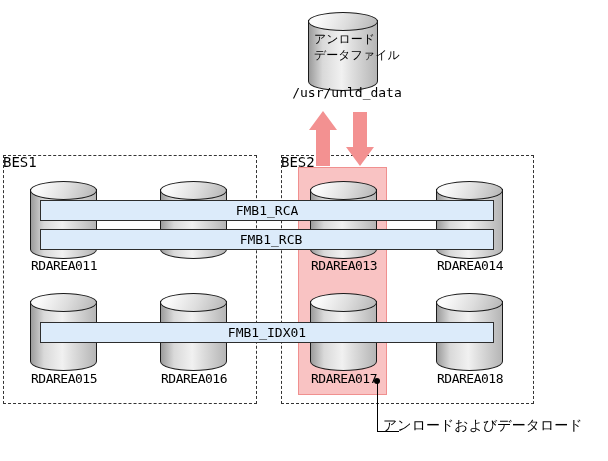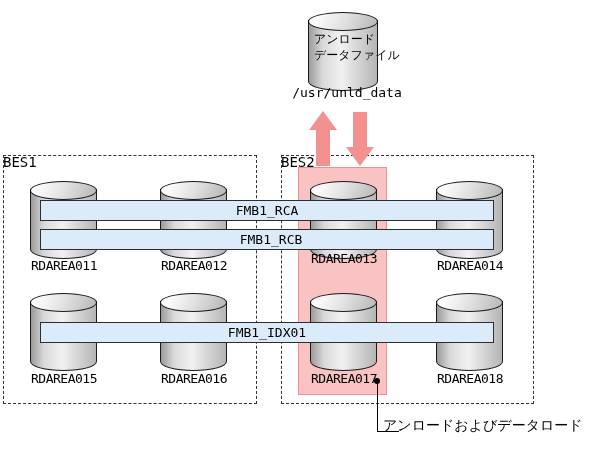--- a/index.html
+++ b/index.html
@@ -138,22 +138,21 @@
     <span>FMB1_RCA</span>
   </div>
   <div class="tbar" style="top:229px;padding-left:8px;">
     <span>FMB1_RCB</span>
   </div>
   <div class="tbar" style="top:322px;">
     <span>FMB1_IDX01</span>
   </div>
 
   <div class="rd-label" style="left:19px;top:259px;">RDAREA011</div>
-  <div class="rd-label" style="left:149px;top:259px;">RDAREA012</div>
-  <div class="rd-label" style="left:299px;top:252px;">RDAREA013</div>
+  <div class="rd-label" style="left:299px;top:259px;">RDAREA013</div>
   <div class="rd-label" style="left:425px;top:259px;">RDAREA014</div>
 
   <div class="rd-label" style="left:19px;top:372px;">RDAREA015</div>
   <div class="rd-label" style="left:149px;top:372px;">RDAREA016</div>
   <div class="rd-label" style="left:299px;top:372px;">RDAREA017</div>
   <div class="rd-label" style="left:425px;top:372px;">RDAREA018</div>
 
   <div class="callout-dot"></div>
   <div class="callout-v"></div>
   <div class="callout-h"></div>

